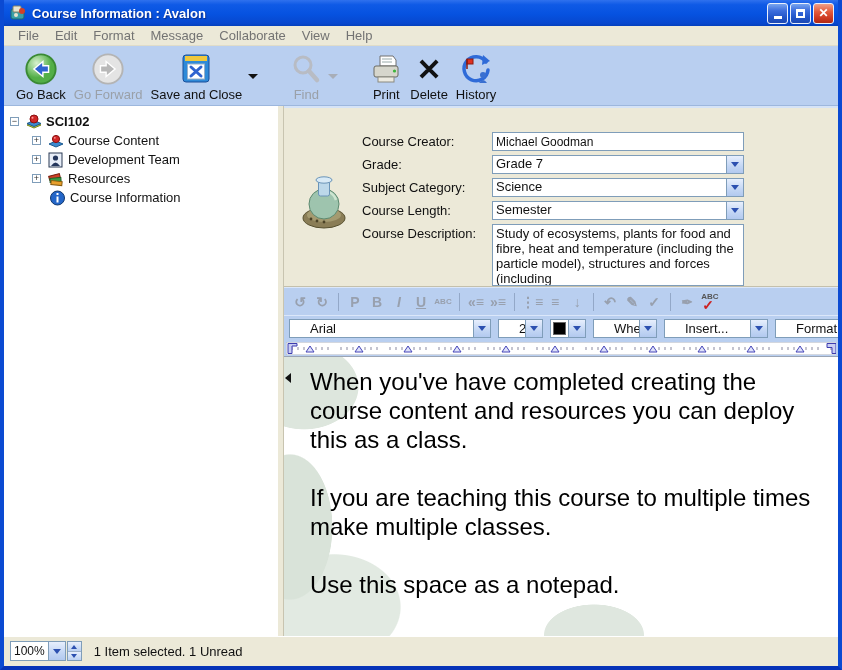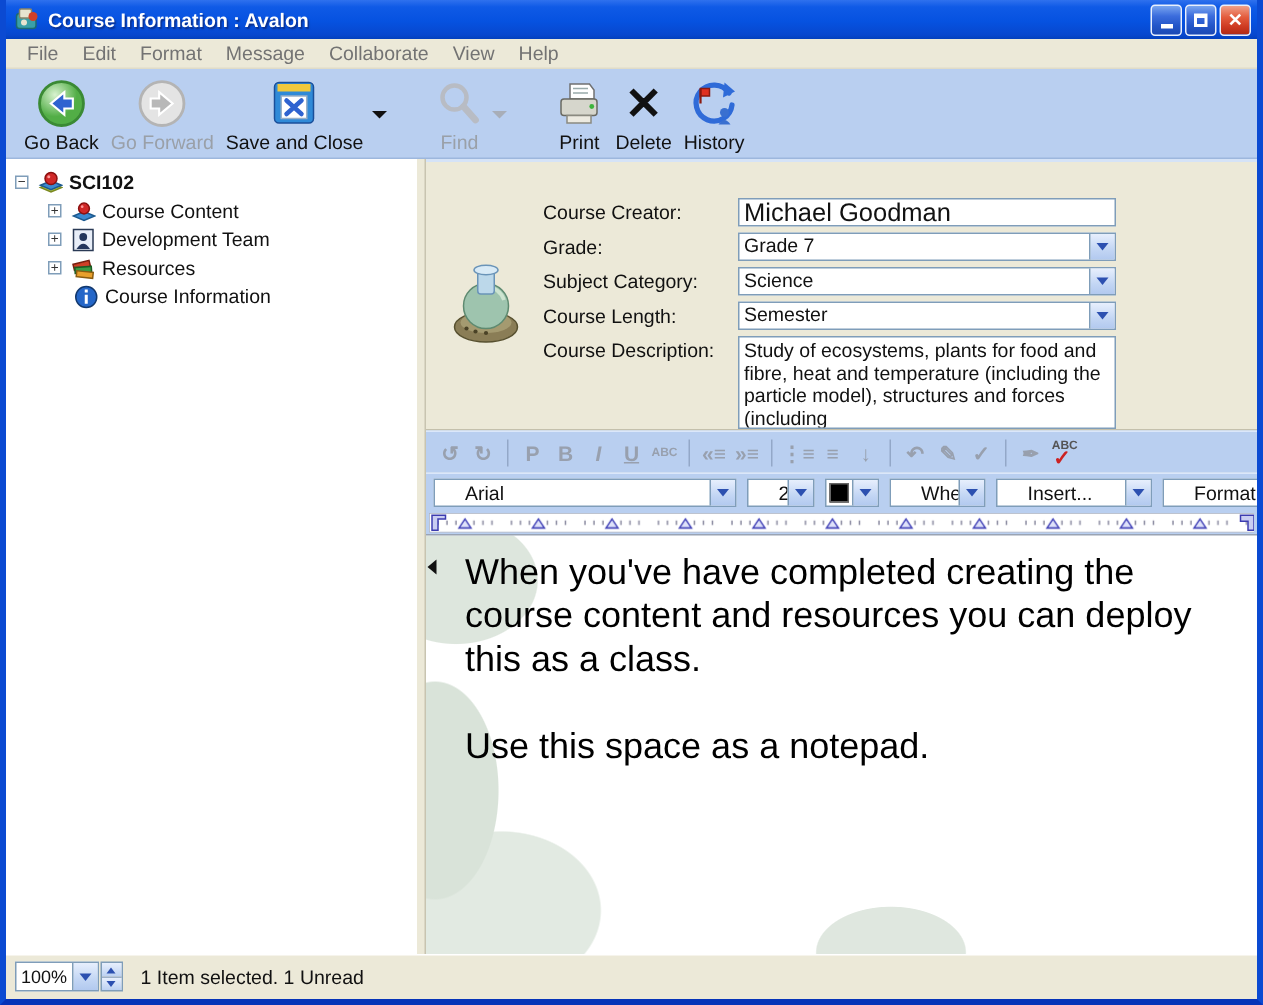--- a/index.html
+++ b/index.html
@@ -48,21 +48,21 @@
   .tree-root .rlabel{font-weight:bold;}
   .tree-child{margin-left:22px;}
   .divider{width:6px;background:#ece9d8;border-right:1px solid #c8c4b0;}
   .rightpane{flex:1;display:flex;flex-direction:column;min-width:0;}
   
   .formarea{height:174px;background:#ece9d8;border-top:2px solid #d5e3f7;position:relative;padding:12px 0 0 14px;display:flex;}
   .flask{width:52px;margin-top:4px;flex:none;}
   .fields{margin-left:12px;margin-top:12px;}
   .frow{display:flex;align-items:flex-start;margin-bottom:4px;}
   .flabel{width:130px;font-size:13px;color:#111;padding-top:2px;flex:none;}
-  .ftext{width:252px;height:19px;border:1px solid #7f9db9;background:#fff;font-size:17px;font-family:"Liberation Sans",sans-serif;padding:0 3px;color:#111;}
+  .ftext{width:252px;height:19px;border:1px solid #7f9db9;background:#fff;font-size:12px;font-family:"Liberation Sans",sans-serif;padding:0 3px;color:#111;}
   .fcombo{width:252px;height:19px;border:1px solid #7f9db9;background:#fff;display:flex;position:relative;}
   .fcombo .cval{flex:1;font-size:13px;padding-left:3px;color:#111;white-space:nowrap;overflow:hidden;}
   .chev{width:17px;height:100%;border-left:1px solid #7f9db9;background:linear-gradient(180deg,#e7effd,#c3d6f4 60%,#b2c9ef);display:flex;align-items:center;justify-content:center;flex:none;}
   .chev .ct{width:0;height:0;border-left:4px solid transparent;border-right:4px solid transparent;border-top:5px solid #2c50b0;}
   .ftextarea{width:252px;height:62px;border:1px solid #7f9db9;background:#fff;font-size:13px;line-height:15px;font-family:"Liberation Sans",sans-serif;padding:1px 3px;color:#111;resize:none;overflow:hidden;}
   
   .hsplit{height:7px;background:#ece9d8;display:flex;align-items:center;justify-content:center;border-bottom:1px solid #c4c0ac;}
   .up-tri{width:0;height:0;border-left:5px solid transparent;border-right:5px solid transparent;border-bottom:6px solid #6a6a5e;}
   
   .fmtbar{height:28px;background:#b9cff0;border-top:1px solid #dbe7fa;display:flex;align-items:center;padding-left:6px;gap:2px;}
@@ -413,20 +413,21 @@
           <rect x="0" y="0" width="552" height="13" fill="url(#rt)" stroke="#a8b0c0"></rect>
           <path d="M2 1.5 L11 1.5 L11 4 L6 4 L6 11.5 L2 11.5 Z" fill="#c9cdf2" stroke="#3c3cb0"></path>
           <path d="M541 1.5 L550 1.5 L550 11.5 L546 11.5 L546 5.5 L541 5.5 Z" fill="#c9cdf2" stroke="#3c3cb0"></path>
         </svg>
       </div>
 
       <div class="editor">
         <div class="collapse-left"></div>
         <div class="edit-text">
           <p>When you've have completed creating the course content and resources you can deploy this as a class.</p>
+          <p>If you are teaching this course to multiple times make multiple classes.</p>
           <p>Use this space as a notepad.</p>
         </div>
       </div>
 
     </div>
   </div>
 
   <div class="statusbar">
     <div class="zoombox">
       <span class="zval">100%</span>

